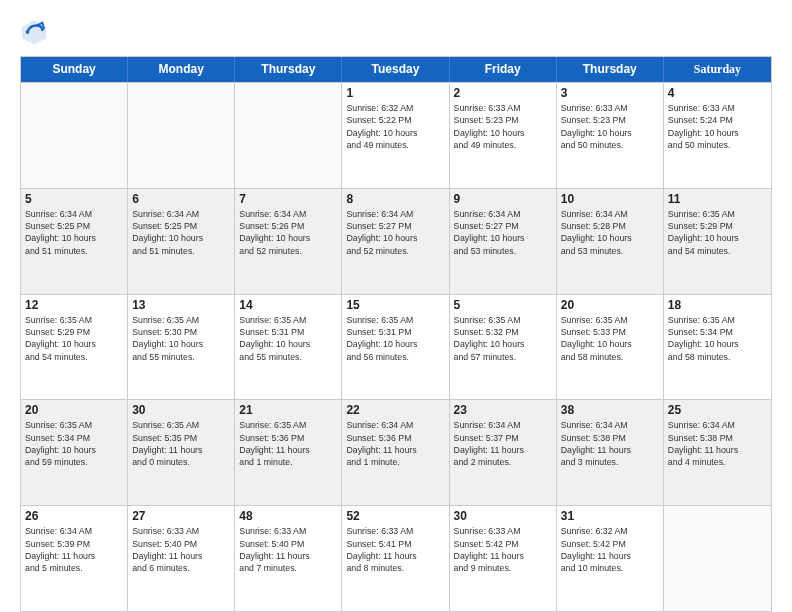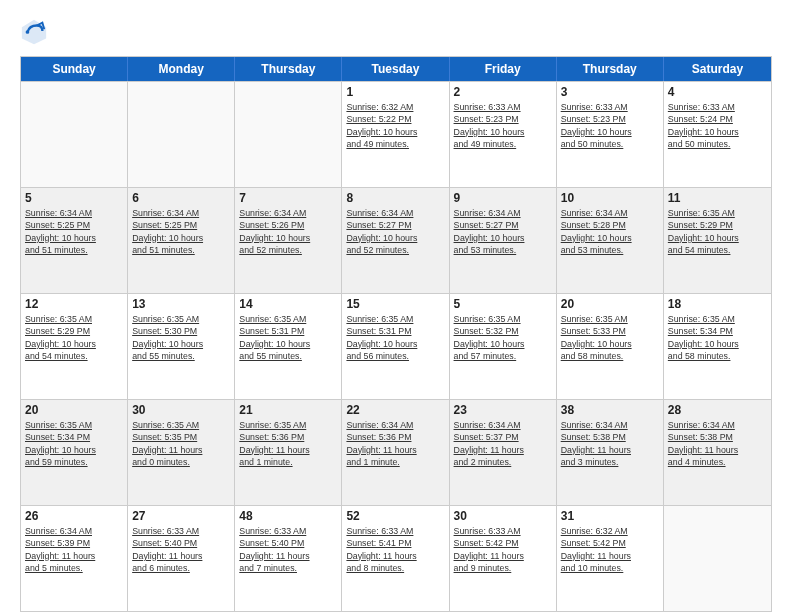--- a/index.html
+++ b/index.html
@@ -72,21 +72,21 @@
       background: #1565c0;
     }
     .cal-header-cell {
       color: #fff;
       font-size: 12px;
       font-weight: bold;
       padding: 5px 4px;
       text-align: center;
       border-right: 1px solid #3a7bd5;
     }
-    .cal-header-cell:last-child { border-right: none; }
+    .cal-header-cell:last-child { border-right: none; font-family: Liberation Serif, serif; }
     .cal-body {
       flex: 1;
       display: grid;
       grid-template-rows: repeat(6, 1fr);
     }
     .cal-row {
       display: grid;
       grid-template-columns: repeat(7, 1fr);
       border-top: 1px solid #ccc;
     }
@@ -105,21 +105,20 @@
     .day-num {
       font-size: 12px;
       font-weight: bold;
       color: #222;
       margin-bottom: 2px;
     }
     .day-info {
       font-size: 8.8px;
       color: #333;
       line-height: 1.4;
-      text-decoration: underline;
     }
   </style>
 </head>
 <body>
 
 <div class="page">
   <div class="header">
     <div class="logo">
       <svg class="logo-icon" viewBox="0 0 30 30">
         <polygon points="15,2 28,10 28,22 15,28 2,22 2,10" fill="#1565c0" opacity="0.15"></polygon>
@@ -321,21 +320,21 @@
 and 2 minutes.</div>
           </div>
           <div class="cal-cell shaded">
             <div class="day-num">38</div>
             <div class="day-info" style="white-space: pre-line;">Sunrise: 6:34 AM
 Sunset: 5:38 PM
 Daylight: 11 hours
 and 3 minutes.</div>
           </div>
           <div class="cal-cell shaded">
-            <div class="day-num">28</div>
+            <div class="day-num">25</div>
             <div class="day-info" style="white-space: pre-line;">Sunrise: 6:34 AM
 Sunset: 5:38 PM
 Daylight: 11 hours
 and 4 minutes.</div>
           </div>
         </div>
         <div class="cal-row">
           <div class="cal-cell">
             <div class="day-num">26</div>
             <div class="day-info" style="white-space: pre-line;">Sunrise: 6:34 AM

